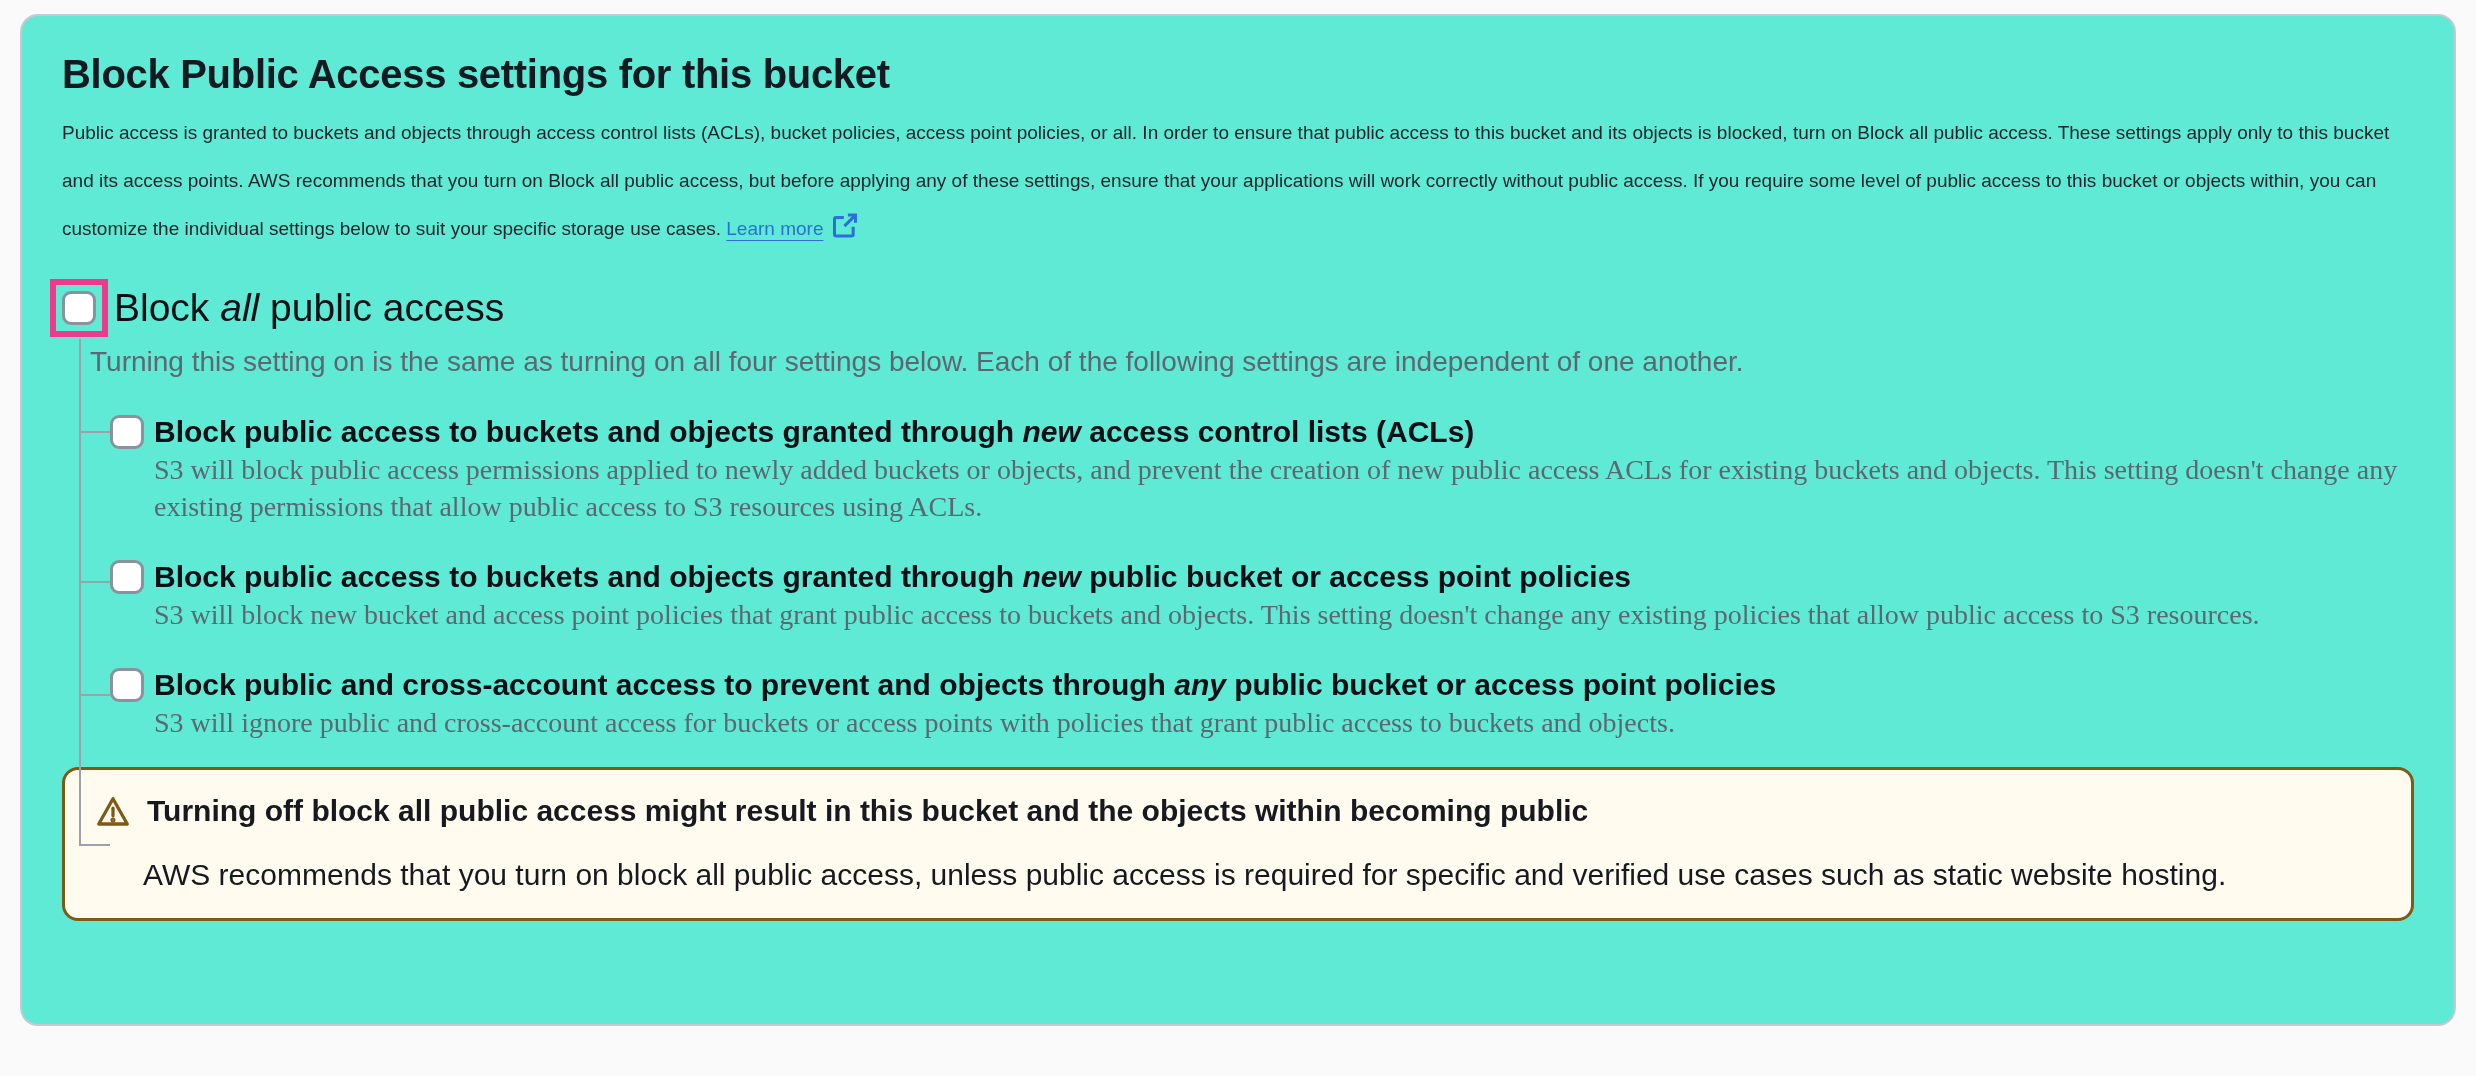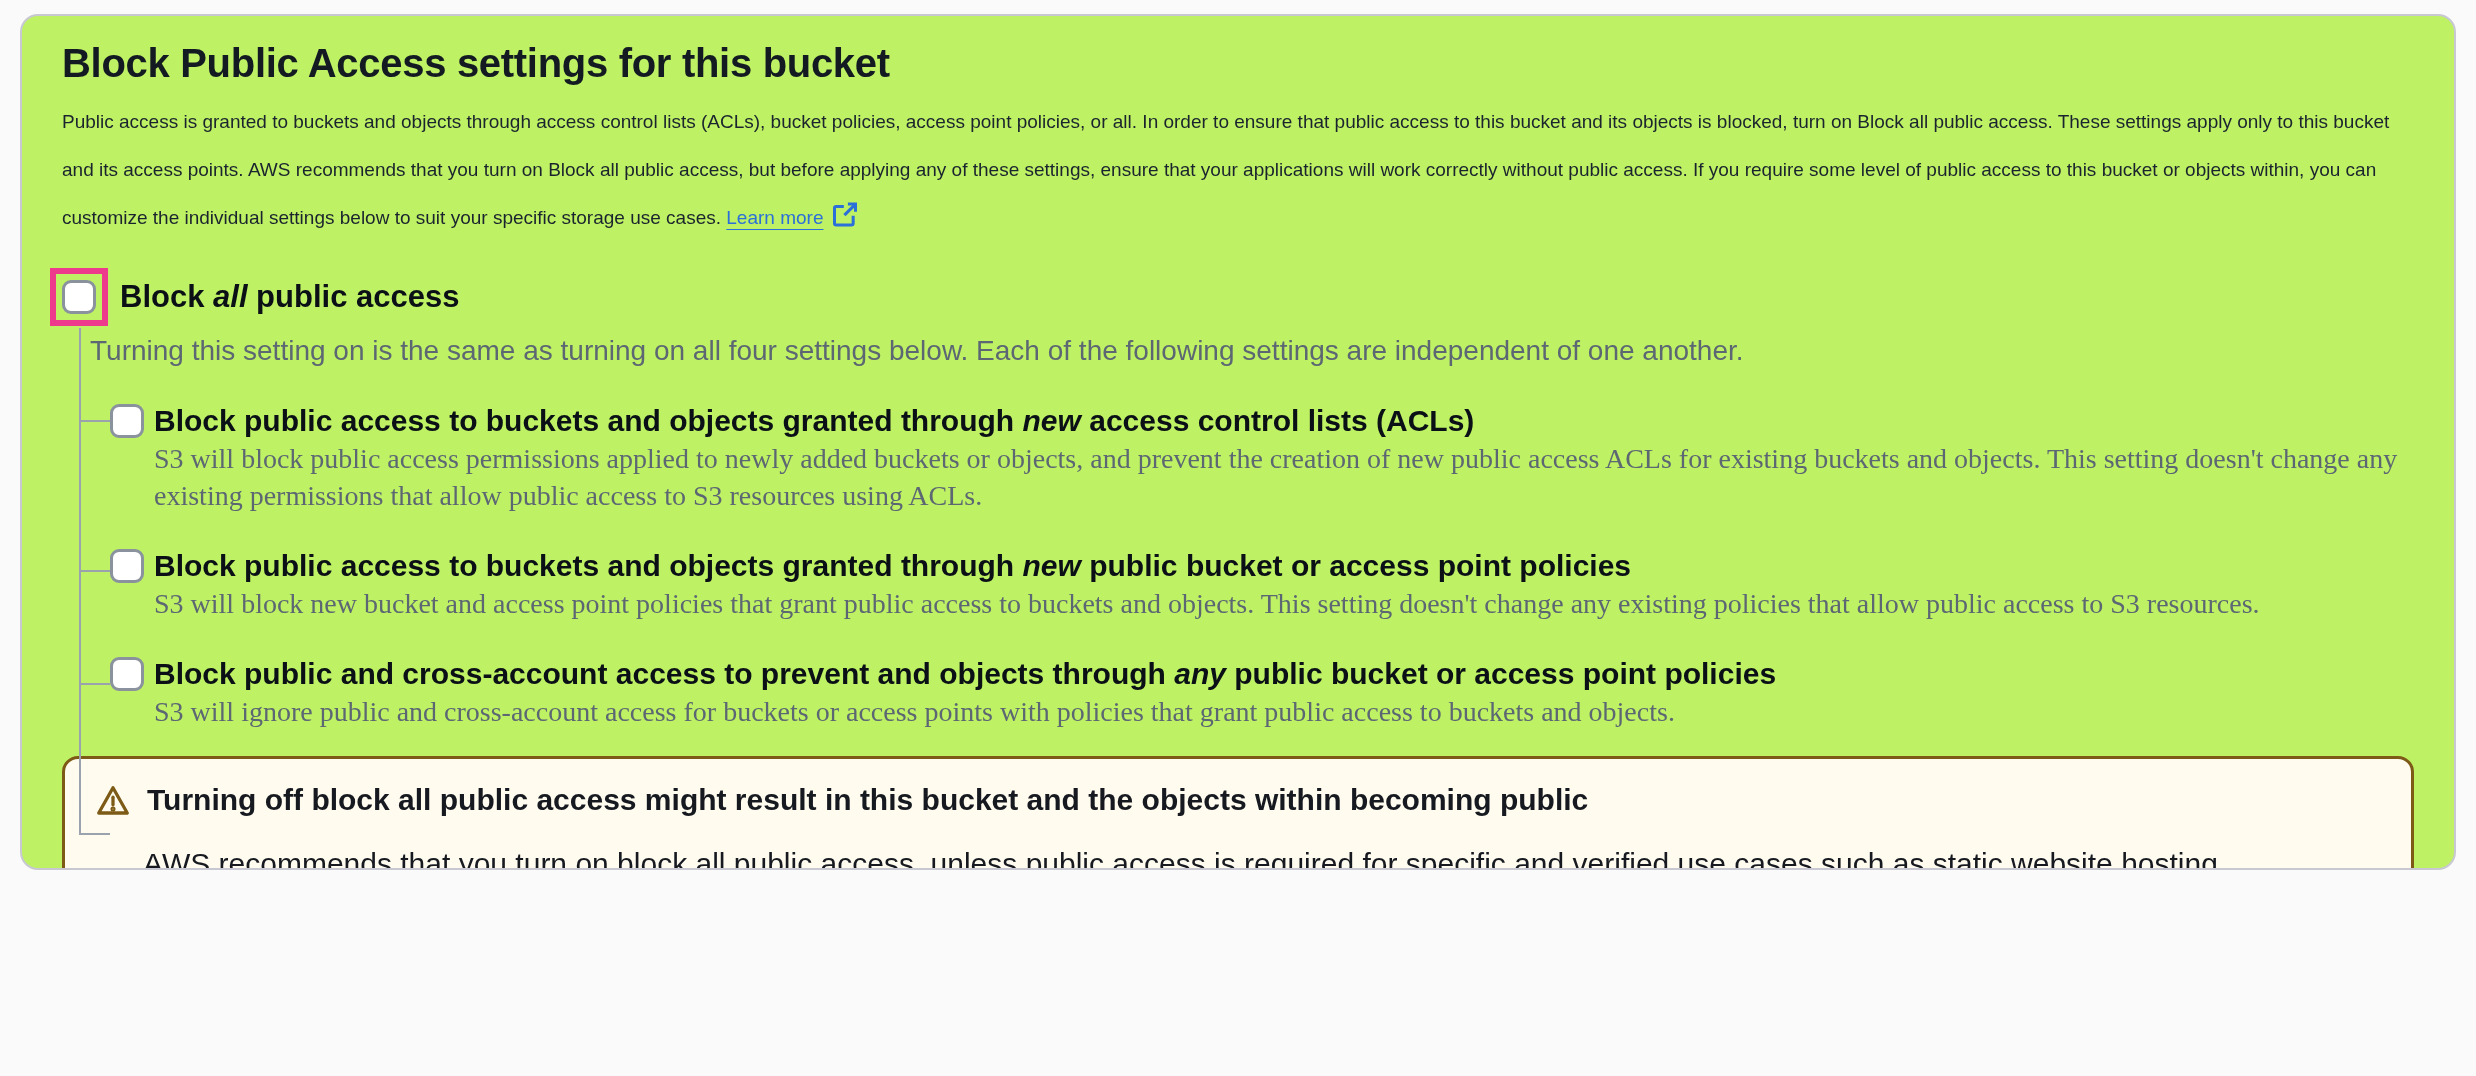--- a/index.html
+++ b/index.html
@@ -1,33 +1,33 @@
 <!DOCTYPE html>
 <html><head>
 <meta charset="utf-8">
 <style>
   * { margin:0; padding:0; box-sizing:border-box; }
   html,body { width:2476px; height:1076px; background:#fafafa; font-family:"Liberation Sans","DejaVu Sans",sans-serif; }
   .card {
-    position:absolute; left:20px; top:14px; width:2436px; height:856px;
-    background:#bef264; border:2px solid #c8c8d2; border-radius:18px;
-    padding:23px 40px; overflow:hidden;
+    position:absolute; left:20px; top:14px; width:2436px; height:1012px;
+    background:#5eead4; border:2px solid #c8c8d2; border-radius:18px;
+    padding:34px 40px; overflow:hidden;
   }
   h1.title { font-size:40px; font-weight:700; color:#131a22; letter-spacing:-0.3px; margin:2px 0 12px; }
   .intro { font-size:19px; line-height:48px; color:#1b242e; max-width:2356px; }
   .intro a { color:#2b6fd9; font-weight:400; text-decoration:underline; text-underline-offset:5px; cursor:pointer; }
   .ext-icon { display:inline-block; vertical-align:-4px; margin-left:8px; }
 
   
   .parent-row { display:flex; align-items:center; margin-top:22px; }
   .annotation { display:inline-flex; align-items:center; justify-content:center; border:6px solid #ee3a8c; padding:6px; background:transparent; }
   .annotation.parent-annotation { margin-left:-12px; }
   .cb { display:inline-flex; align-items:center; justify-content:center; width:34px; height:34px;
         border:3px solid #8a939d; border-radius:9px; background:#fff; cursor:pointer; flex:none; }
-  .plabel { font-size:31px; font-weight:700; color:#0b1016; margin-left:12px; }
+  .plabel { font-size:39px; font-weight:400; color:#0b1016; margin-left:6px; }
   em { font-style:italic; }
 
   
   .tree { position:relative; margin-top:2px; }
   .vline { position:absolute; left:17px; top:0; width:2px; background:#9aa3ad; }
   .hstub { position:absolute; height:2px; background:#9aa3ad; }
   .pdesc { margin-left:28px; font-size:28px; line-height:37px; color:#5c6773; padding-top:4px; }
   .child-row { position:relative; padding-left:92px; margin-top:33px; }
   .child-row:first-of-type { margin-top:40px; }
   .child-row .cb { position:absolute; left:48px; top:2px; }

